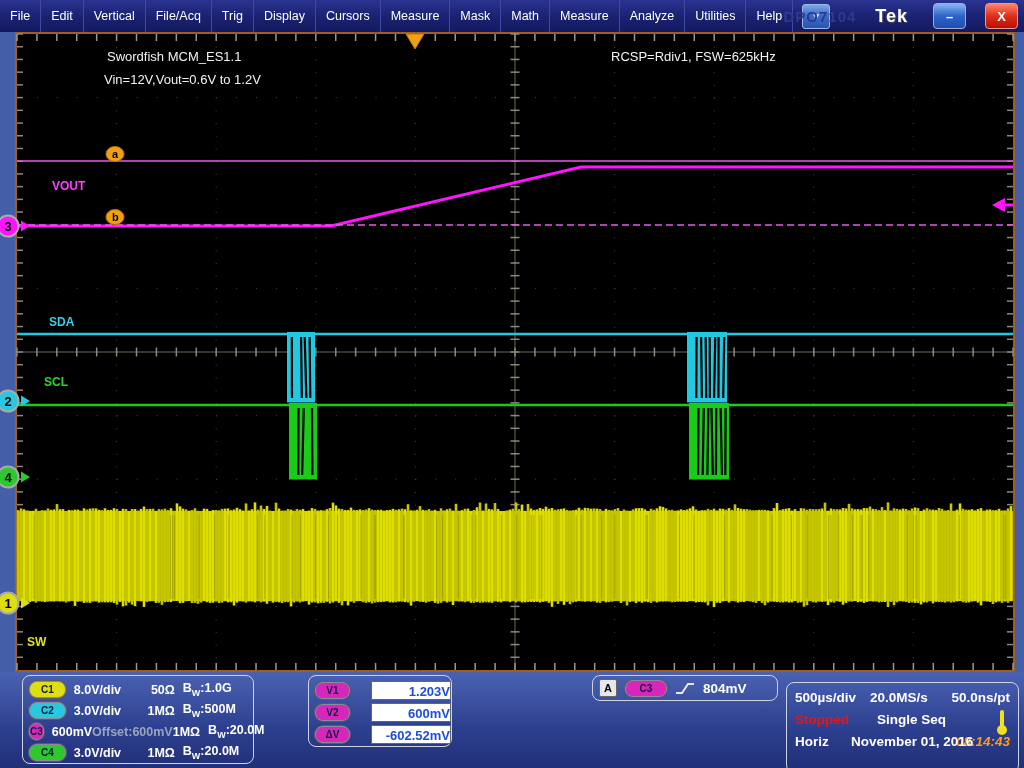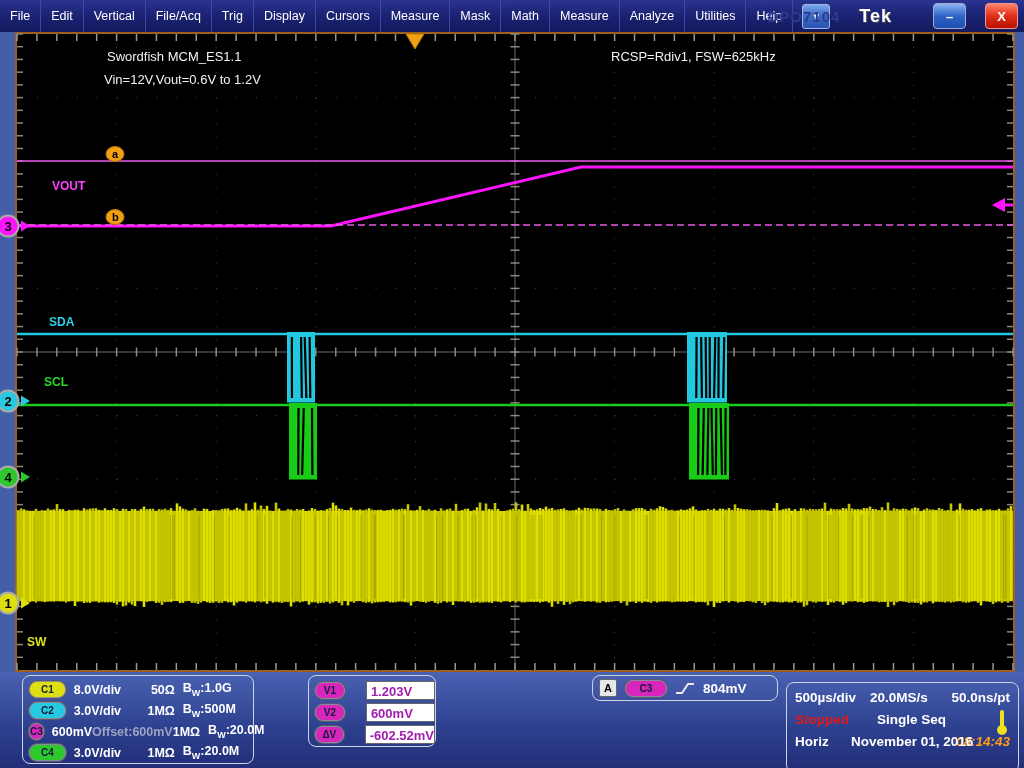--- a/index.html
+++ b/index.html
@@ -10,21 +10,21 @@
   .menu{display:flex;height:100%;align-items:flex-end;}
   .menu-item{color:#fff;font-size:12.5px;padding:0 10px;line-height:32px;height:32px;
     border-right:1px solid #3c49a8;cursor:default;white-space:nowrap;}
   .menu-item:first-child{border-left:none;}
   .overflow-btn{width:26px;height:23px;margin-left:9px;border-radius:3px;
     background:linear-gradient(#7ea8e8,#3a6cc8 45%,#2a55b0);border:1px solid #9db8e8;
     color:#fff;font-size:10px;display:flex;align-items:center;justify-content:center;}
   .title-right{position:absolute;right:6px;top:0;height:32px;display:flex;align-items:center;gap:19px;}
   .model-label{color:#2e3a8e;font-size:15px;font-weight:bold;letter-spacing:1px;}
   .brand{color:#fff;font-size:18px;font-weight:bold;letter-spacing:1px;
-    text-shadow:1px 1px 1px #555;margin-right:22px;}
+    text-shadow:1px 1px 1px #555;margin-right:6px;}
   .win-btn{width:31px;height:24px;border-radius:4px;display:flex;align-items:center;
     justify-content:center;color:#fff;font-weight:bold;font-size:13px;border:1px solid #aac;}
   .win-btn.min{background:linear-gradient(#8ab4f4,#2e64c8 50%,#1e4eb0);}
   .win-btn.close{background:linear-gradient(#ff8468,#e03018 50%,#b81000);border-color:#e99;}
   
   .scope-area{position:absolute;left:0;top:32px;width:1024px;height:640px;background:#445ea8;}
   .graticule{position:absolute;left:15px;top:0;width:996px;height:636px;background:#000;
     border:2px solid #a05f1c;}
   .graticule svg{position:absolute;left:0;top:0;overflow:visible;}
   .annot{fill:#f2f2f2;font-size:13px;font-family:"Liberation Sans",sans-serif;}
@@ -37,23 +37,23 @@
   .pill{display:inline-flex;align-items:center;justify-content:center;width:40px;height:15px;
     border-radius:8px;color:#101a3a;font-size:10px;font-weight:bold;
     border:1px solid #8a8a9a;box-shadow:0 0 0 1px #555a70;}
   .ch-box{left:22px;top:3px;width:232px;height:89px;padding:3px 4px 0 6px;box-sizing:border-box;}
   .ch-row{display:flex;align-items:center;height:21px;color:#fff;font-size:12.5px;font-weight:bold;}
   .ch-scale{width:72px;margin-left:8px;}
   .ch-offset{flex:1;color:#9aa4c0;}
   .ch-imp{width:44px;text-align:right;}
   .ch-bw{width:76px;text-align:left;margin-left:8px;}
   .ch-bw sub,.trg sub{font-size:9px;}
-  .cur-box{left:308px;top:3px;width:128px;height:72px;padding:3px 0 0 6px;box-sizing:border-box;}
+  .cur-box{left:308px;top:3px;width:144px;height:72px;padding:3px 0 0 6px;box-sizing:border-box;text-align:right;}
   .cur-row{display:flex;align-items:center;height:22px;}
-  .cur-val{width:92px;height:19px;background:#fff;color:#a21caf;border:1px solid #666;
+  .cur-val{width:92px;height:19px;background:#fff;color:#1d4ed8;border:1px solid #666;
     font-size:13px;font-weight:bold;margin-left:21px;padding-left:4px;line-height:19px;box-sizing:border-box;}
   .trig-box{left:592px;top:3px;width:186px;height:26px;display:flex;align-items:center;gap:8px;
     padding-left:6px;box-sizing:border-box;}
   .a-badge{width:16px;height:16px;background:#e8e8ea;border:1px solid #666;border-radius:2px;
     color:#000;font-size:11px;font-weight:bold;display:flex;align-items:center;justify-content:center;}
   .trig-level{color:#fff;font-size:13.5px;font-weight:bold;}
   .acq-box{left:786px;top:10px;width:233px;height:91px;padding:3px 8px 0 8px;box-sizing:border-box;color:#fff;}
   .acq-row{display:flex;align-items:center;height:22px;font-size:13.5px;font-weight:bold;position:relative;}
   .t-red{color:#e01818;}
   .t-orange{color:#ff9b18;font-style:italic;}

